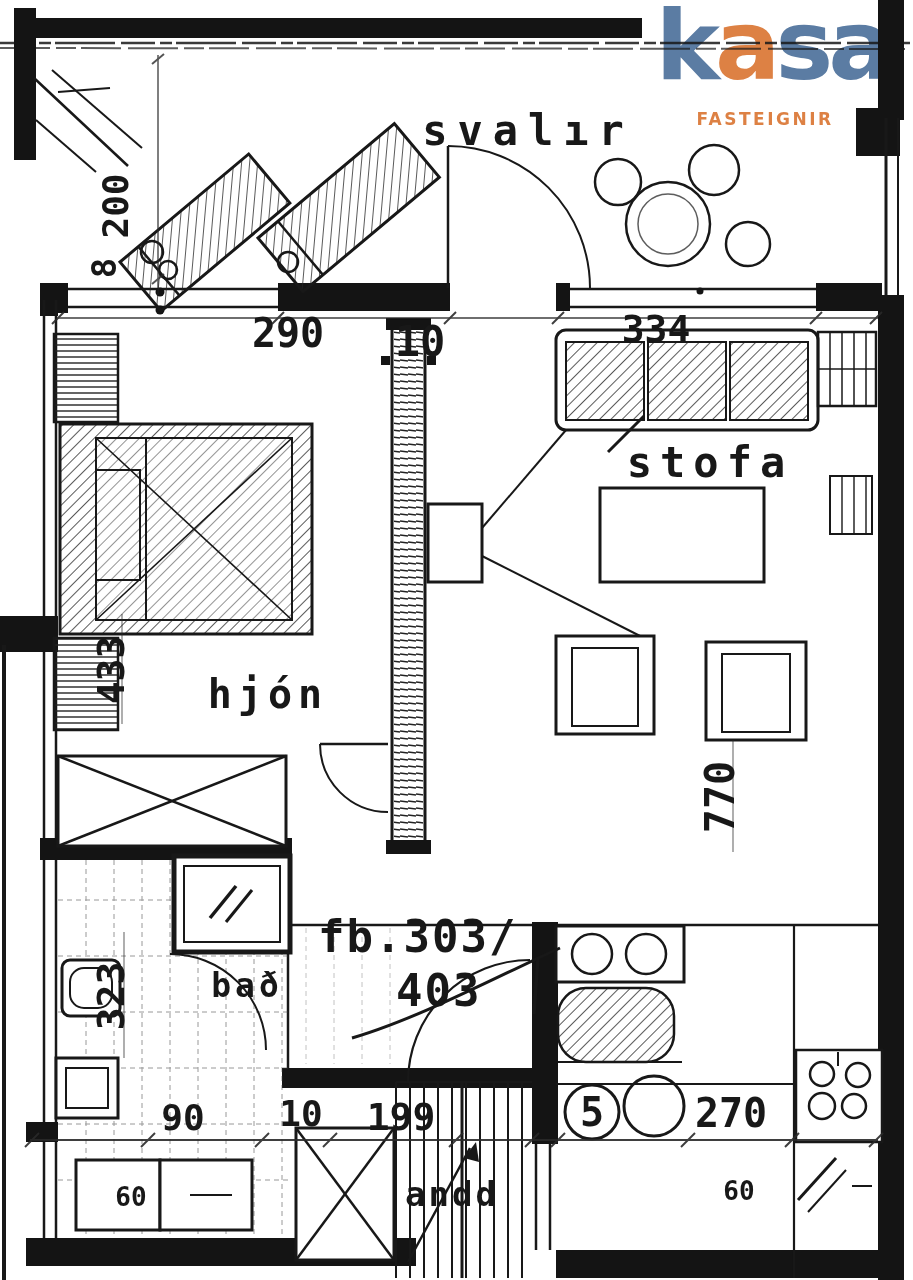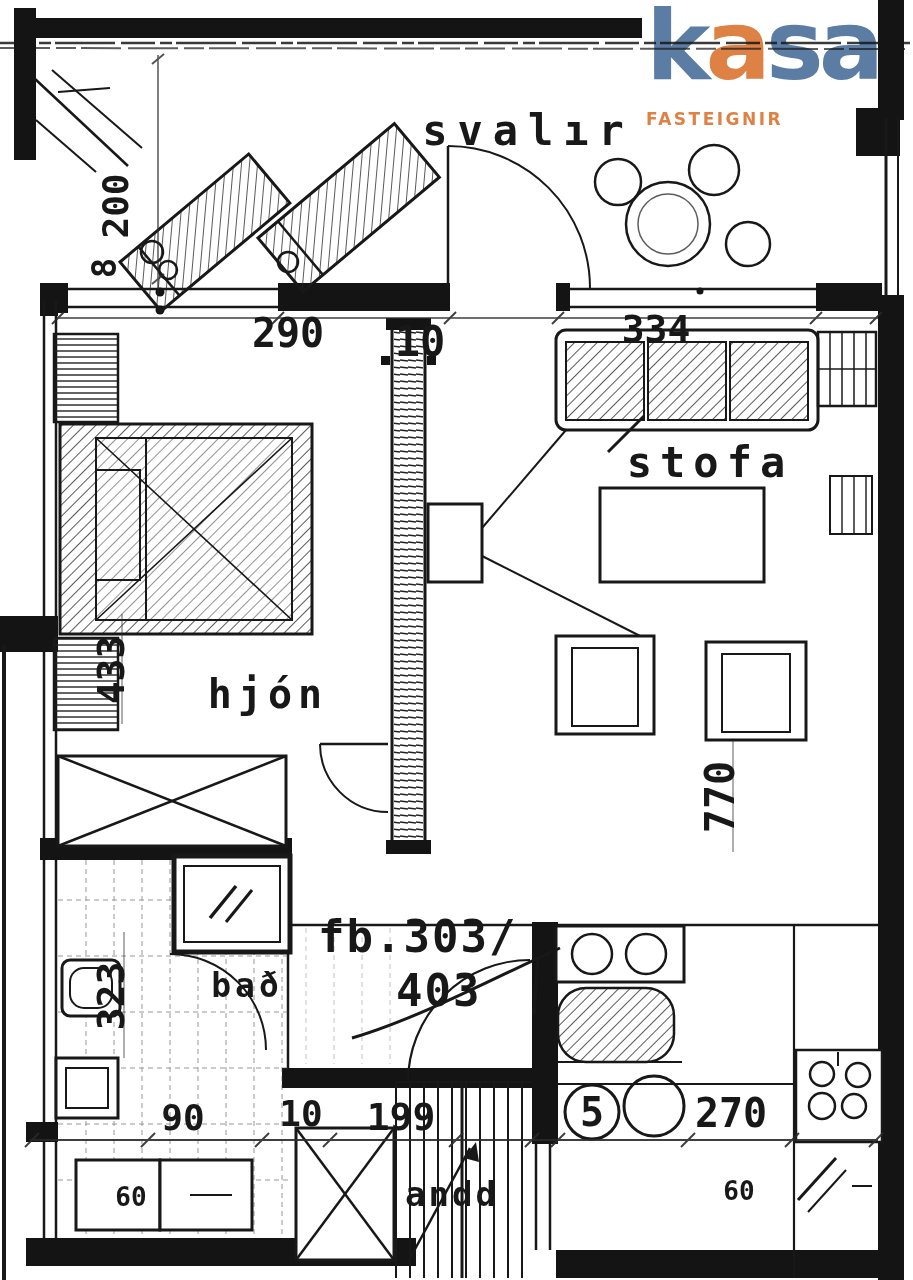--- a/index.html
+++ b/index.html
@@ -1,18 +1,18 @@
 <!DOCTYPE html>
 <html><head>
 <meta charset="utf-8">
 <style>
   html,body{margin:0;padding:0;background:#e8e8e8;}
   .stage{position:relative;width:913px;height:1280px;background:#ffffff;overflow:hidden;
          font-family:"DejaVu Sans",sans-serif;}
-  .logo{position:absolute;left:646px;top:0px;width:252px;text-align:left;line-height:0.9;}
+  .logo{position:absolute;left:646px;top:0px;width:252px;text-align:center;line-height:0.9;}
   .logo-word{font-family:"DejaVu Sans",sans-serif;font-weight:bold;font-size:97px;
              letter-spacing:-5px;line-height:0.95;}
   .logo-word span{display:inline-block;}
   .lb{color:#5b7ca3;}
   .lo{color:#dd8144;}
   .logo-sub{font-family:"DejaVu Sans",sans-serif;font-weight:bold;font-size:17px;
             color:#dd8144;letter-spacing:2.5px;margin-top:20px;padding-right:14px;}
   svg{position:absolute;left:0;top:0;}
   .t{font-family:"DejaVu Sans Mono","Liberation Mono",monospace;font-weight:bold;fill:#181818;}
   .ln{stroke:#181818;fill:none;}

